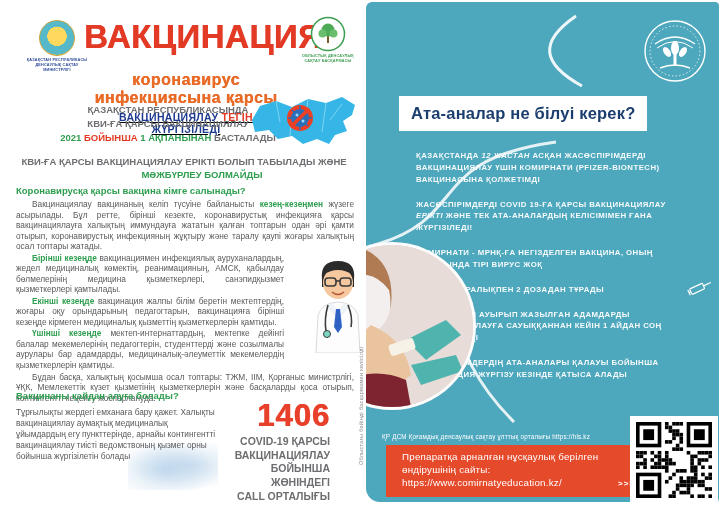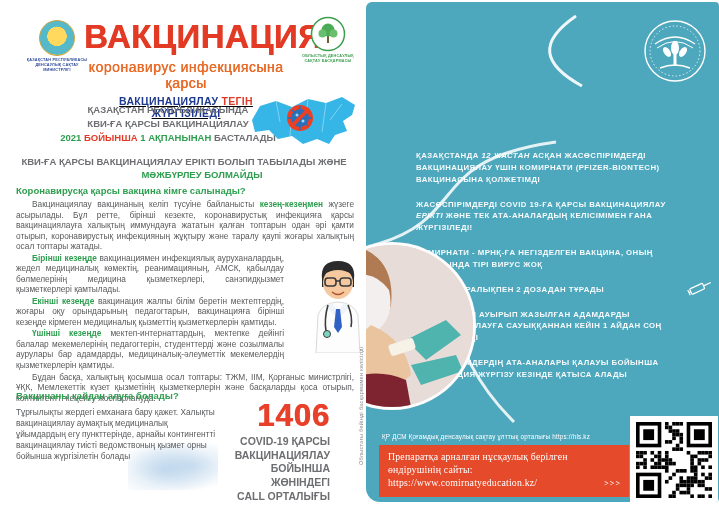--- a/index.html
+++ b/index.html
@@ -14,21 +14,21 @@
   .logo-right{left:296px;top:16px;width:64px;}
   .emblem-kz{width:34px;height:34px;border-radius:50%;margin:0 auto;
     background:radial-gradient(circle at 50% 45%, #ffd95e 0 38%, #56b9c9 39% 72%, #e8c44f 73% 100%);
     border:1px solid #c9a43e;}
   .logo-caption{font-size:3.8px;line-height:1.3;color:#2b4a9b;font-weight:bold;margin-top:2px;letter-spacing:.2px;}
   .logo-caption.green{color:#3c9e4f;}
 
   .title-block{position:absolute;left:84px;top:20px;width:204px;text-align:center;}
   .main-title{color:#e23a24;font-size:33px;font-weight:bold;letter-spacing:.5px;line-height:1;
     text-shadow:.6px 0 #e23a24;}
-  .sub-title{color:#e96b28;font-size:14px;font-weight:normal;margin-top:6px;letter-spacing:.5px;text-shadow:.4px 0 #e96b28;}
+  .sub-title{color:#e96b28;font-size:16px;font-weight:bold;margin-top:18px;letter-spacing:.5px;text-shadow:.4px 0 #e96b28;}
   .free-line{margin-top:4px;font-size:10.5px;font-weight:bold;text-decoration:underline;letter-spacing:.3px;}
   .free-line .blue{color:#1e3a8f;}
   .free-line .red{color:#e23a24;text-align:center;}
 
   .campaign{position:absolute;left:52px;top:103px;width:232px;text-align:center;
     font-size:9.5px;font-weight:bold;color:#6d6e71;line-height:1.45;}
   .campaign .green{color:#2e9e4f;}
   .campaign .red{color:#e23a24;}
 
   .map-wrap{position:absolute;left:242px;top:92px;width:120px;height:56px;}
@@ -78,22 +78,22 @@
   .bullets p{margin:0 0 13px 0;}
   .bullets .em{font-style:italic;}
 
   .photo-circle{position:absolute;left:-58px;top:240px;width:162px;height:162px;border-radius:50%;
     border:3px solid rgba(255,255,255,.95);overflow:hidden;background:#e3d8d4;}
 
   .syringe{position:absolute;left:318px;top:275px;width:30px;height:22px;}
 
   .source-line{position:absolute;left:16px;top:431px;width:250px;
     font-size:6.3px;color:#fff;letter-spacing:.2px;}
-  .site-banner{position:absolute;left:13px;top:443px;width:232px;background:#e54a2b;
-    color:#fff;font-size:9.8px;line-height:1.32;padding:6px 9px 7px 9px;letter-spacing:.2px;font-family:Liberation Serif, serif;}
+  .site-banner{position:absolute;left:20px;top:443px;width:232px;background:#e54a2b;
+    color:#fff;font-size:9.8px;line-height:1.32;padding:6px 9px 7px 16px;letter-spacing:.2px;}
   .site-banner .arrows{position:absolute;right:8px;bottom:7px;font-size:8px;font-weight:bold;letter-spacing:1px;}
   .qr-box{position:absolute;left:264px;top:414px;width:76px;height:76px;background:#fff;padding:6px;}
 </style>
 </head>
 <body>
 
 <div class="poster">
 
   <div class="left-panel">
 
@@ -215,20 +215,21 @@
     <div class="side-note">Облыстағы бейінді басқармамен келісілді</div>
   </div>
 
   <div class="right-panel">
 
     <svg class="deco-svg" viewBox="0 0 353 500">
       <path d="M210,14 C172,40 176,62 216,84" stroke="#fff" stroke-width="3" fill="none" opacity=".9"></path>
       <path d="M190,140 C60,158 104,214 12,242 C110,268 58,330 148,420" stroke="#fff" stroke-width="3" fill="none" opacity=".85"></path>
     </svg>
 
+    <div class="w-banner">Ата-аналар не білуі керек?</div>
 
     <div class="r-logo">
       <svg width="66" height="66" viewBox="0 0 66 66">
         <circle cx="33" cy="33" r="30" fill="none" stroke="#fff" stroke-width="1.4"></circle>
         <circle cx="33" cy="33" r="25" fill="none" stroke="#fff" stroke-width="0.8" stroke-dasharray="1.5,2.2"></circle>
         <path d="M13,26 Q33,12 53,26" stroke="#fff" stroke-width="1.4" fill="none"></path>
         <path d="M15,30 Q33,17 51,30" stroke="#fff" stroke-width="1" fill="none"></path>
         <rect x="31.5" y="34" width="3" height="14" fill="#fff"></rect>
         <ellipse cx="33" cy="30" rx="4" ry="7" fill="#fff"></ellipse>
         <ellipse cx="25" cy="34" rx="3.2" ry="5.5" fill="#fff" transform="rotate(-35 25 34)"></ellipse>

